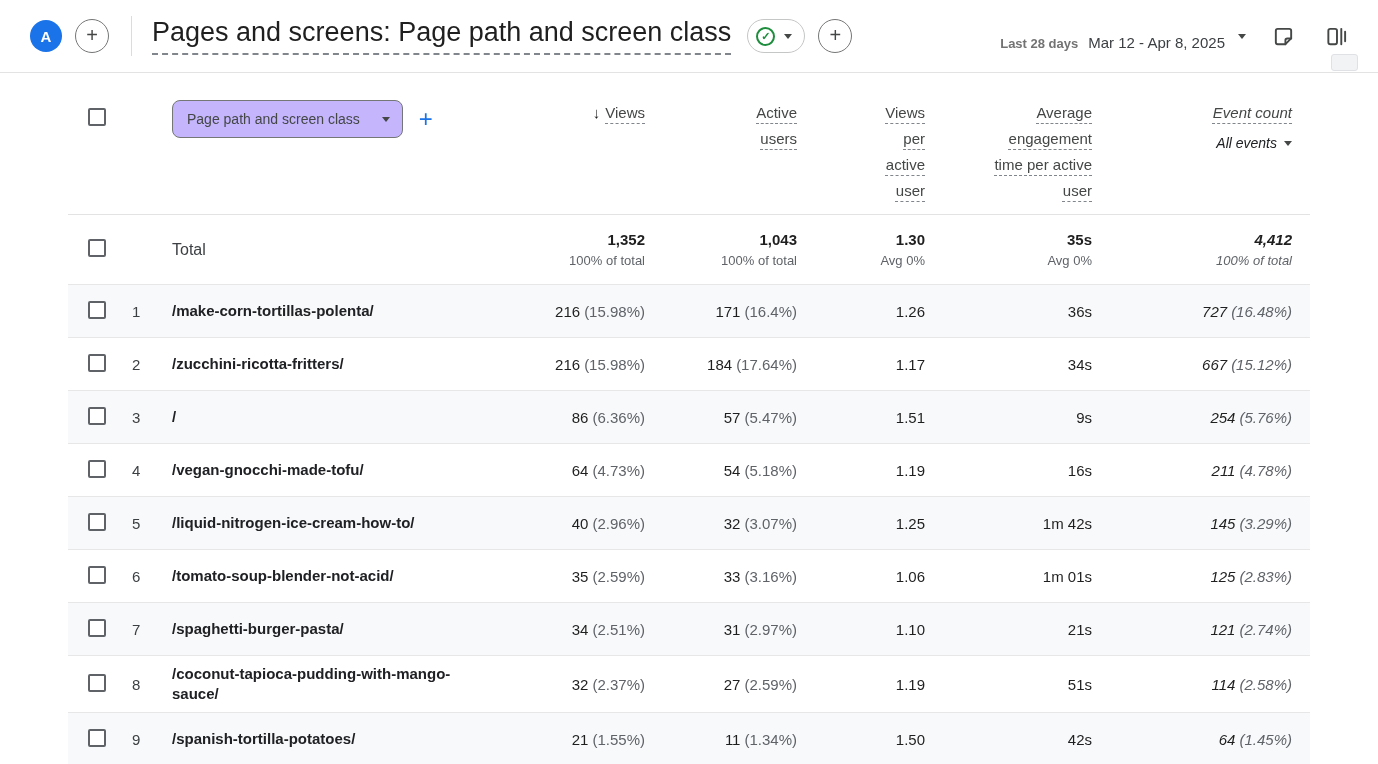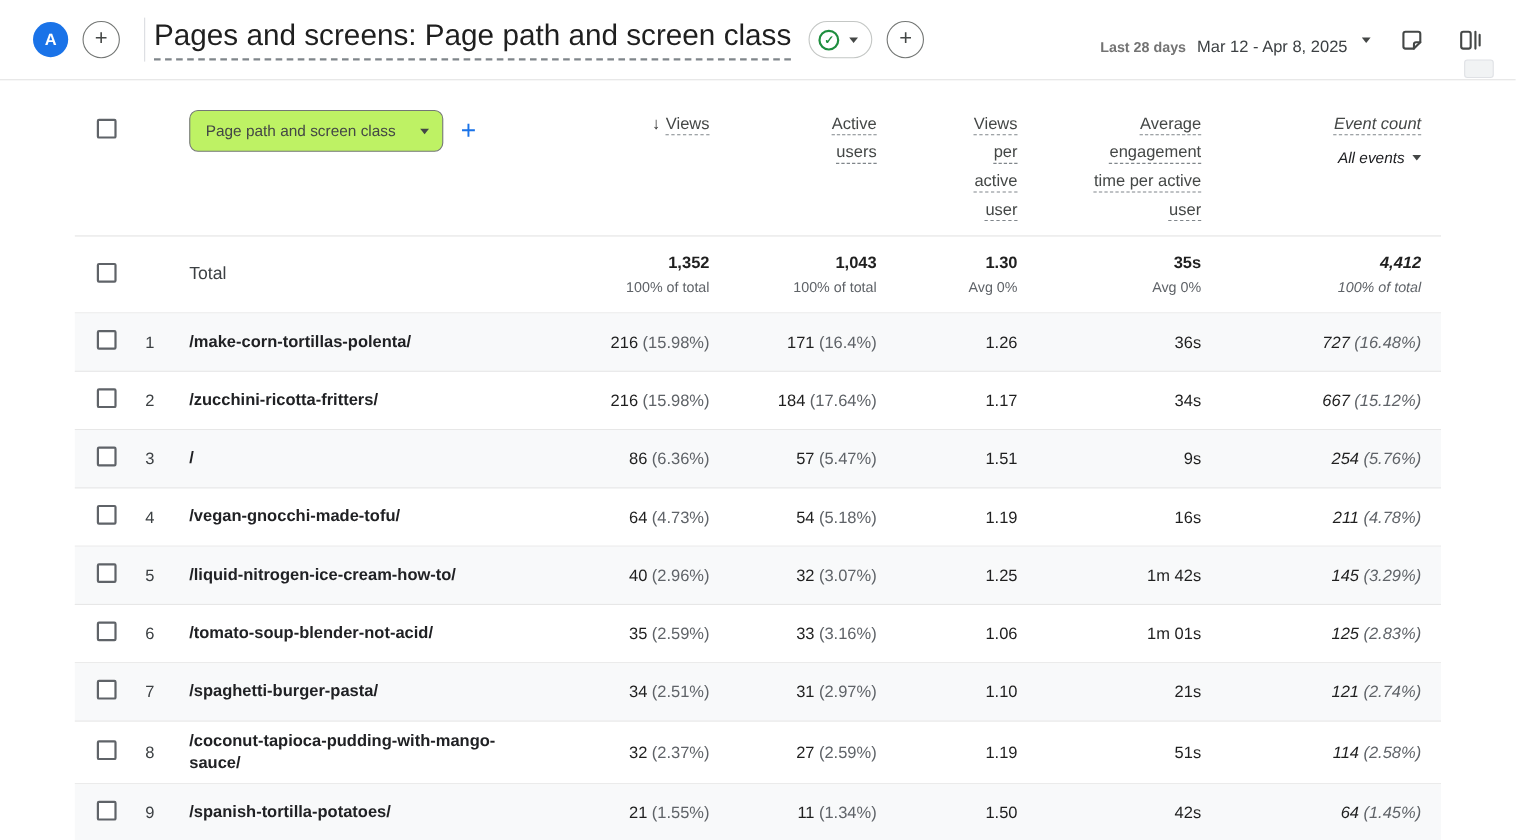--- a/index.html
+++ b/index.html
@@ -36,21 +36,21 @@
     border: 1px solid #747775; background: #fff; color: #444746;
     font-size: 20px; display: flex; align-items: center; justify-content: center;
     padding: 0; cursor: pointer; flex: none;
     font-family: "Liberation Sans", sans-serif;
   }
   .circle-btn span { line-height: 1; margin-top: -2px; }
   .gap-l { margin-left: 13px; }
   .vdivider { width: 1px; height: 40px; background: #dadce0; margin: 0 6px 0 22px; flex: none; }
   .title {
     font-size: 27px; font-weight: 400; color: #1f1f1f;
-    margin: 0 0 0 2px; white-space: nowrap;
+    margin: 0 0 0 14px; white-space: nowrap;
     border-bottom: 2px dashed #80868b;
     padding-bottom: 5px;
     cursor: pointer;
   }
   .status-pill {
     display: flex; align-items: center; gap: 9px;
     border: 1px solid #c4c7c5; border-radius: 17px;
     height: 34px; padding: 0 12px 0 8px;
     margin-left: 16px; cursor: pointer; flex: none; background: #fff;
   }
@@ -115,21 +115,21 @@
   
   .thead-row { align-items: start; padding: 12px 0 10px; border-bottom: 1px solid #e3e3e3; }
   .thead-row .c-check { padding-top: 8px; }
   .thead-row .c-dim { font-weight: 400; }
   .dim-head-wrap { display: flex; align-items: center; gap: 16px; }
   .dim-select {
     display: flex; align-items: center; gap: 22px;
     border: 1px solid #747775; border-radius: 8px;
     padding: 8px 12px 8px 14px;
     font-size: 14px; color: #444746;
-    cursor: pointer; white-space: nowrap; background: #bef264;
+    cursor: pointer; white-space: nowrap; background: #c4b5fd;
   }
   .add-dim { color: #1a73e8; font-size: 24px; line-height: 1; cursor: pointer; }
   .h-label {
     display: inline-block;
     font-size: 15px; color: #444746; line-height: 26px; text-align: right;
     text-decoration-line: underline;
     text-decoration-style: dashed;
     text-decoration-color: #80868b;
     text-decoration-thickness: 1px;
     text-underline-offset: 5px;

